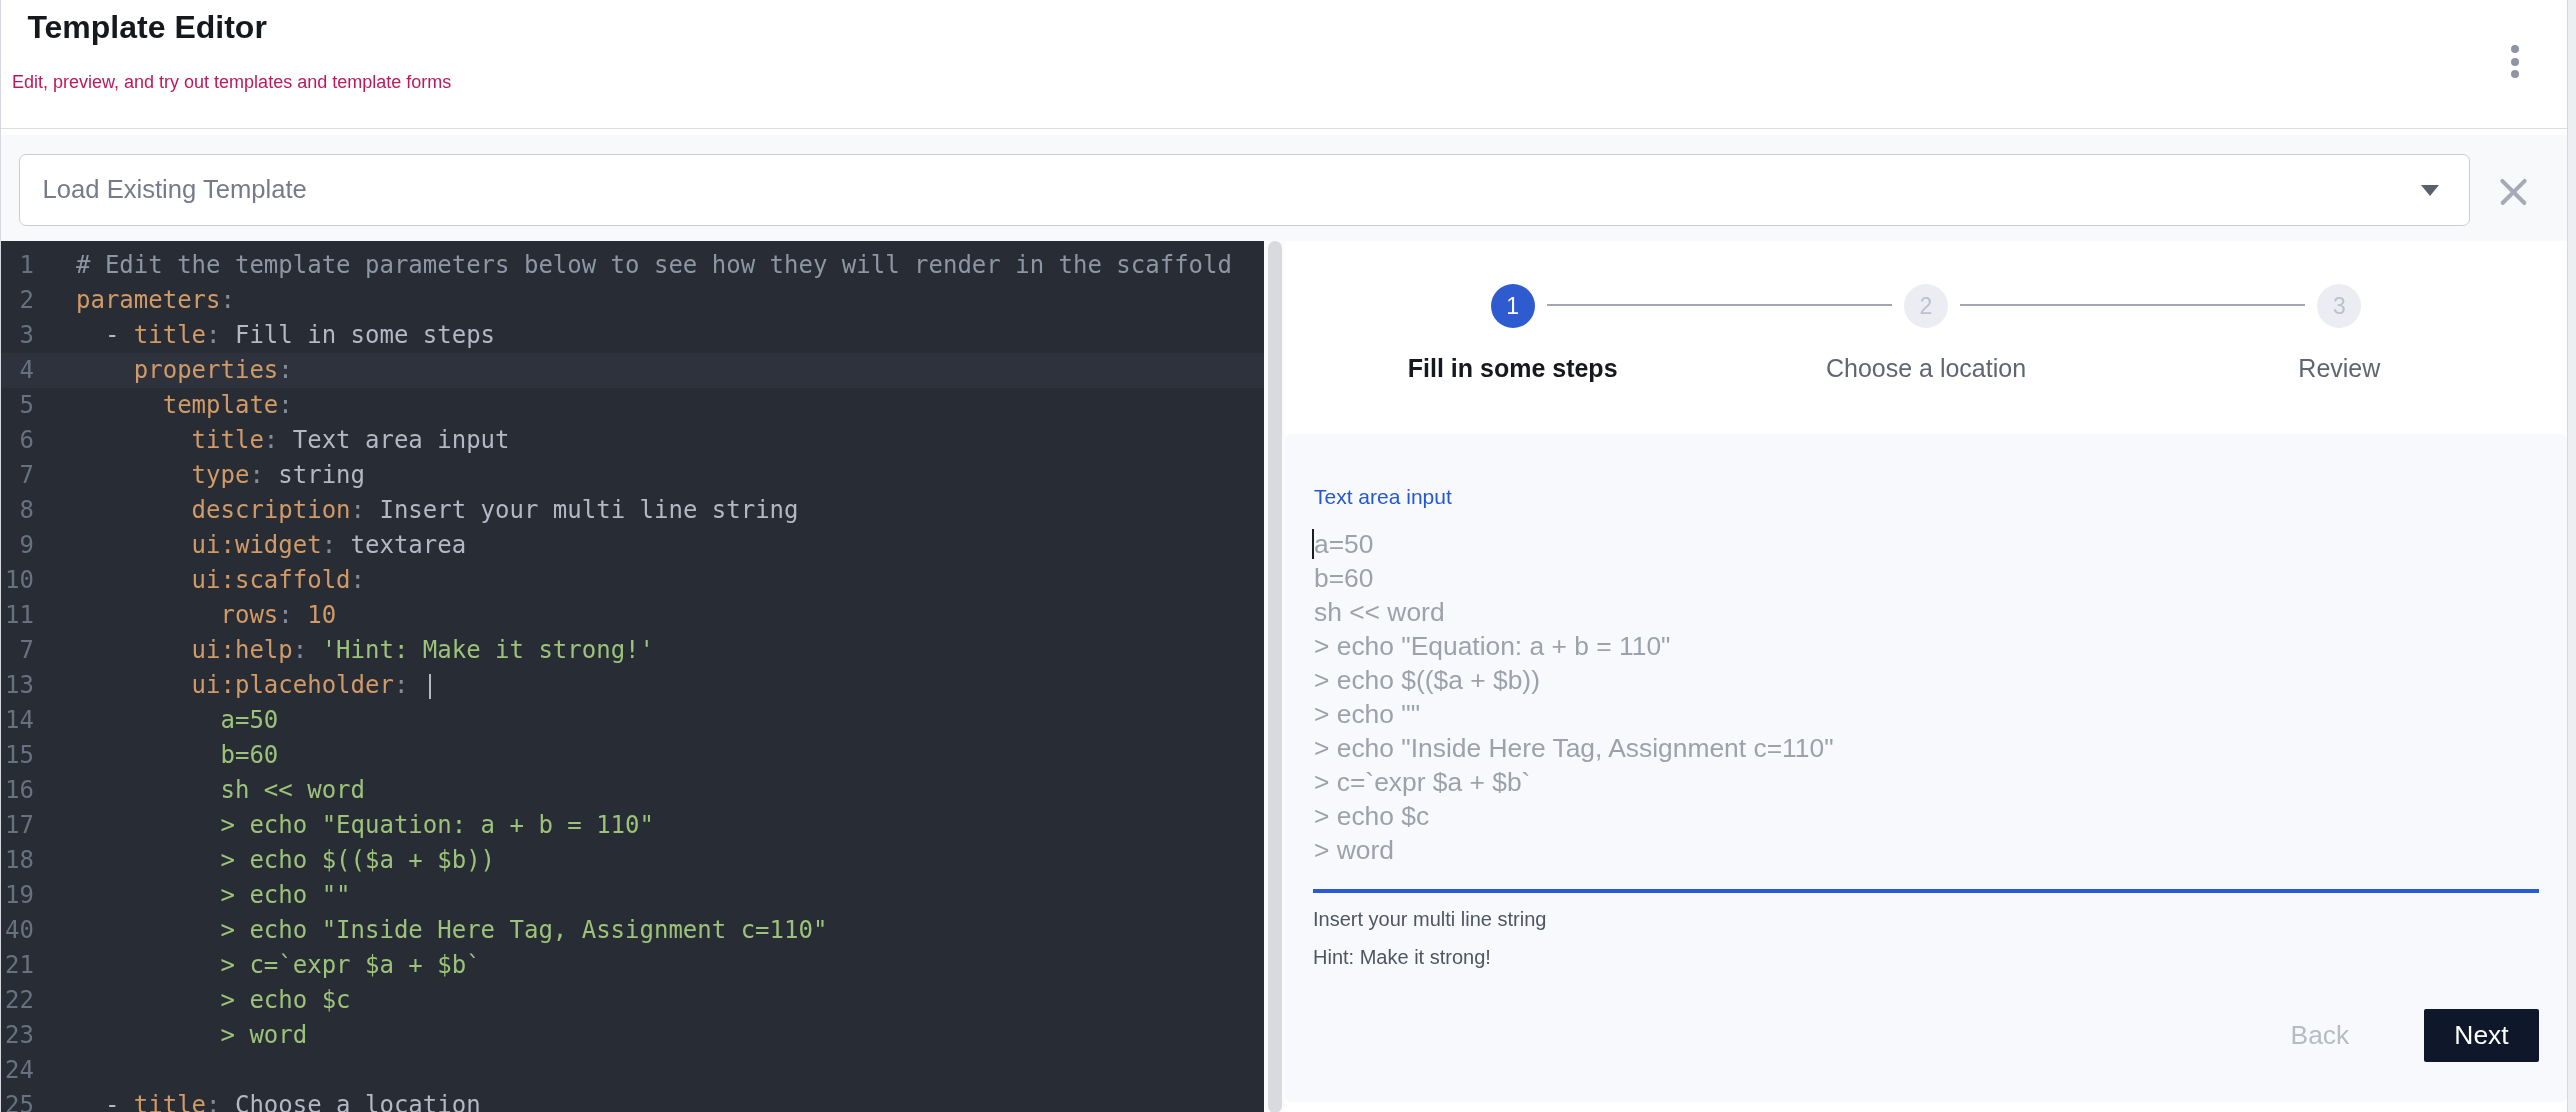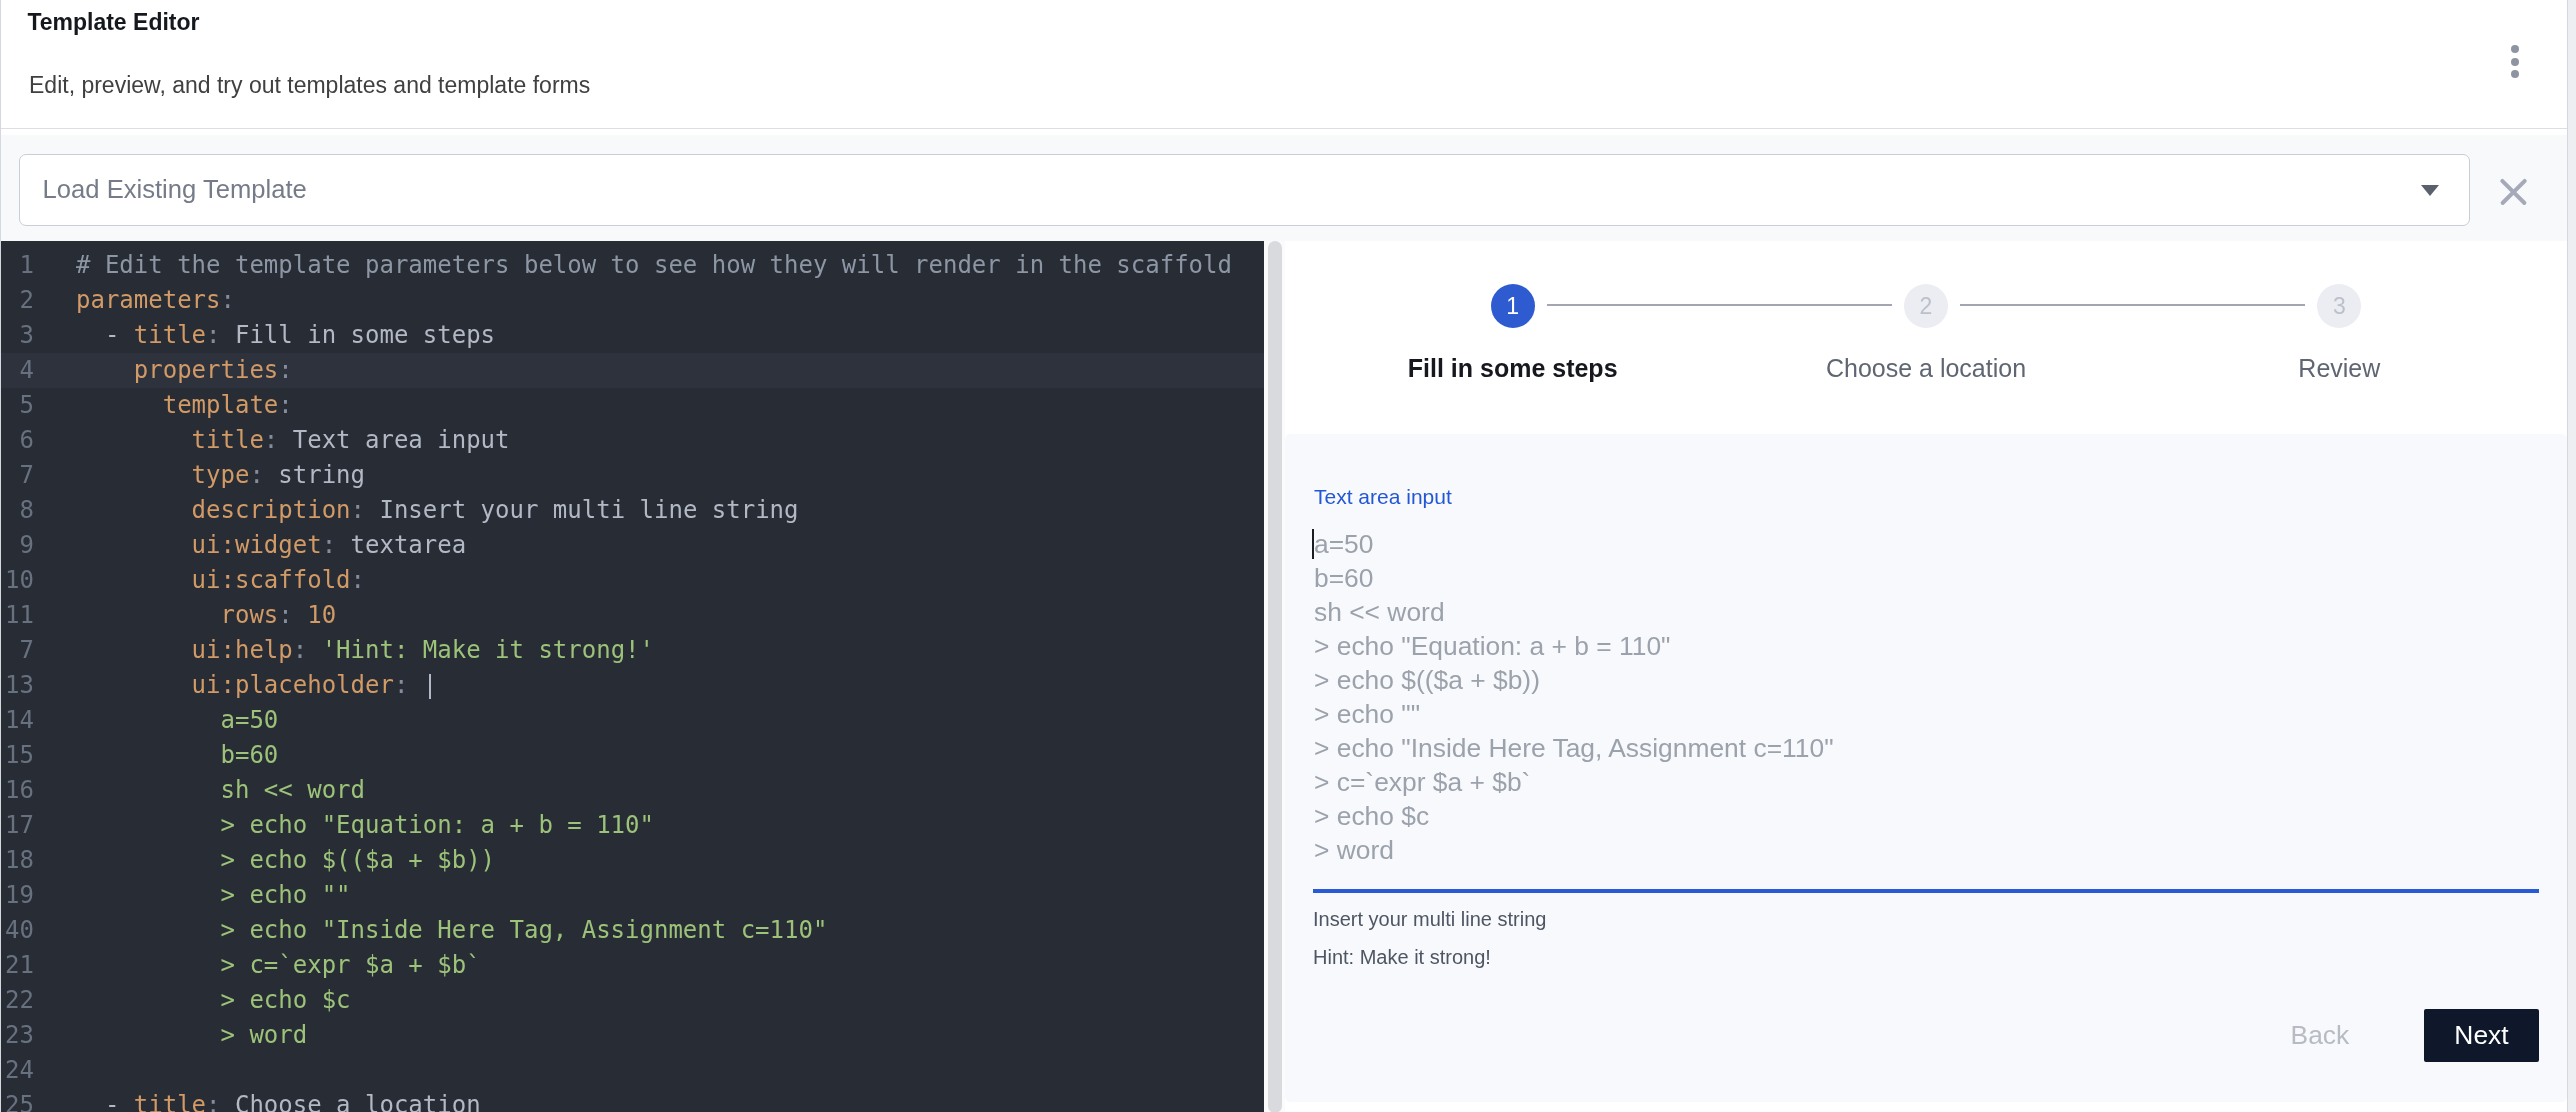--- a/index.html
+++ b/index.html
@@ -7,22 +7,22 @@
     width:2576px;height:1113px;background:#eceef2;overflow:hidden;
     font-family:"Liberation Sans", sans-serif;position:relative;
   }
   .app{
     position:absolute;left:0;top:0;width:2566px;height:1113px;background:#ffffff;
     border-left:1.8px solid #d5d8de;border-right:1.8px solid #d5d8de;
   }
   
   .header{position:absolute;left:0;top:0;width:100%;height:129px;background:#fff;
     border-bottom:1.8px solid #dbdee4;box-sizing:border-box;}
-  .page-title{position:absolute;left:26.4px;top:8.8px;font-size:23px;font-weight:700;color:#15181d;}
-  .page-subtitle{position:absolute;left:28px;top:72px;font-size:23px;color:#404040;}
+  .page-title{position:absolute;left:26.4px;top:8.8px;font-size:32px;font-weight:700;color:#15181d;}
+  .page-subtitle{position:absolute;left:11px;top:72px;font-size:18px;color:#be185d;}
   .kebab{position:absolute;left:2500px;top:41px;width:28px;height:49px;cursor:pointer;}
   .kebab i{display:block;width:8px;height:8px;border-radius:50%;background:#8f94a3;margin:4.4px auto;}
   
   .toolbar{position:absolute;left:0;top:135px;width:100%;height:112px;background:#f8f9fb;}
   .select{position:absolute;left:17.6px;top:18.5px;width:2451px;height:72px;background:#fff;
     border:1.8px solid #c9cdd5;border-radius:7px;box-sizing:border-box;}
   .select-placeholder{position:absolute;left:23px;top:50%;transform:translateY(-52%);
     font-size:25.6px;color:#757b88;}
   .select-caret{position:absolute;right:30px;top:50%;margin-top:-4.4px;width:0;height:0;
     border-left:9.7px solid transparent;border-right:9.7px solid transparent;border-top:11.5px solid #5a616d;}

